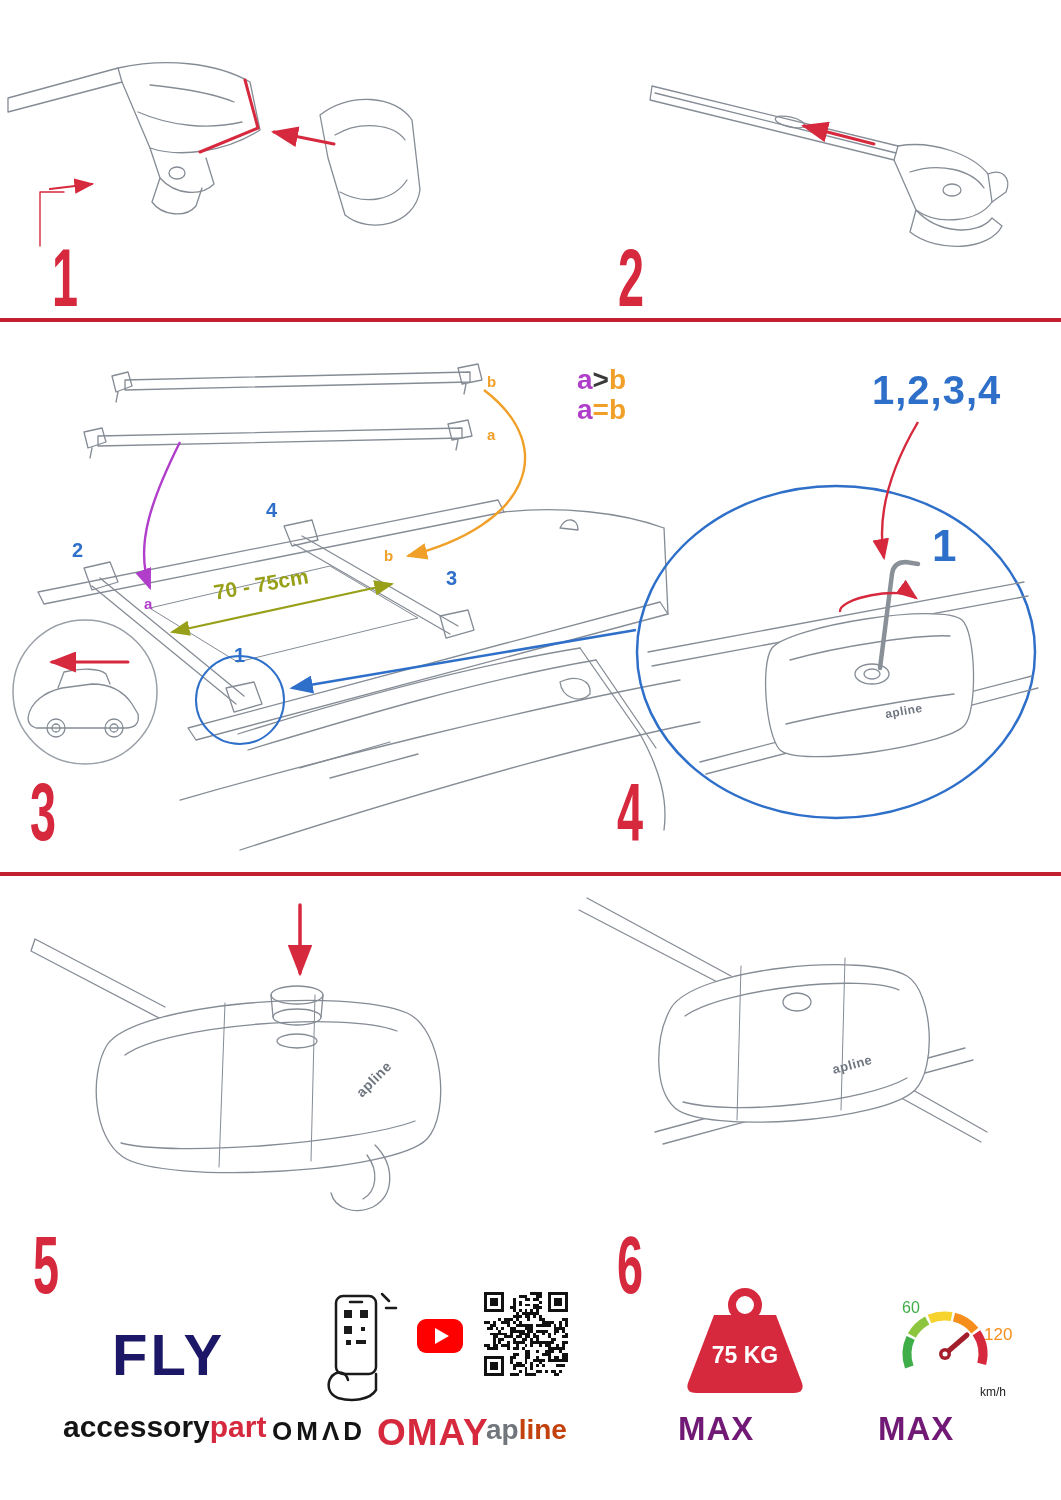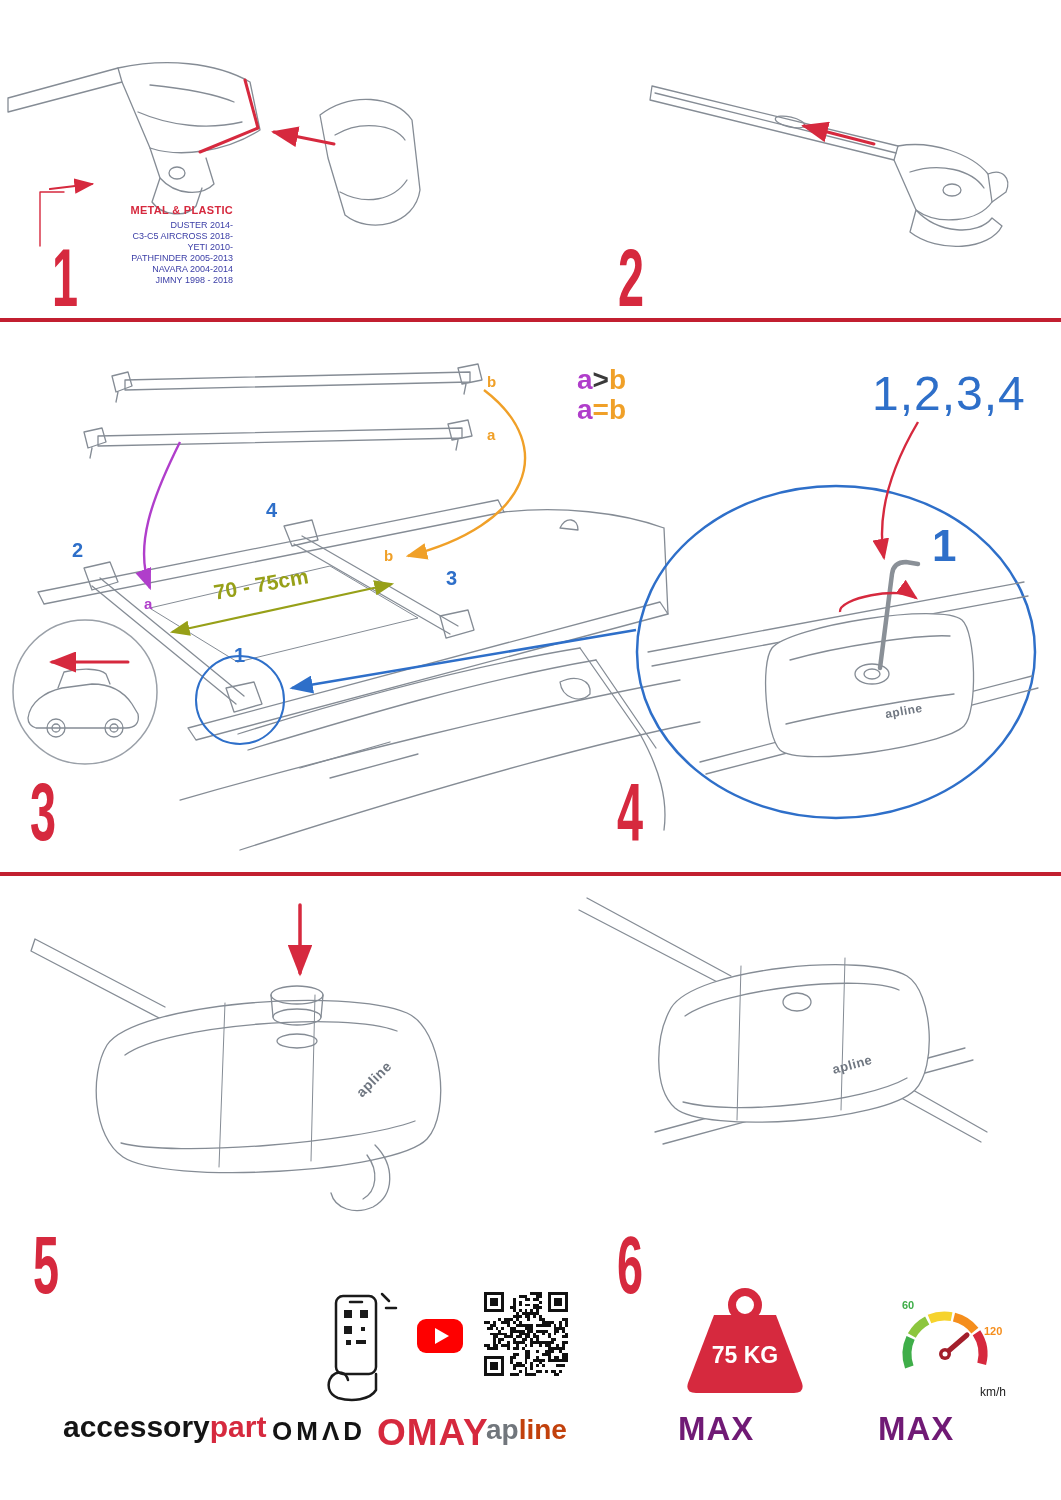--- a/index.html
+++ b/index.html
@@ -9,36 +9,36 @@
   .stepnum{font-weight:700;color:#d6293e;font-size:60px;transform:scale(.78,1.35);transform-origin:left top;}
   .divider{position:absolute;left:0;width:1061px;height:4px;background:#c21f30;}
   .models-block{position:absolute;left:70px;top:204px;width:163px;text-align:right;}
   .models-title{color:#d6293e;font-weight:700;font-size:11px;letter-spacing:.3px;margin-bottom:4px;text-align:right;}
   .model-line{color:#3a3da6;font-size:9px;line-height:11px;}
   .lbl-orange{color:#f0a028;font-weight:700;font-size:15px;}
   .lbl-purple{color:#b03ecb;font-weight:700;font-size:15px;}
   .posnum{color:#2e6fc9;font-weight:700;font-size:20px;}
   .rule{font-size:28px;font-weight:700;}
   .rule .a{color:#b03ecb}.rule .b{color:#f0a028}.rule .op1{color:#3a3a3a}.rule .op2{color:#f0a028}
-  .seq{color:#2e6fc9;font-weight:400;font-size:48px;letter-spacing:1px;}
+  .seq{color:#2e6fc9;font-weight:700;font-size:40px;letter-spacing:1px;}
   .zoom-one{color:#2e6fc9;font-weight:700;font-size:44px;}
   .distance{color:#97a018;font-weight:700;font-size:21px;transform:rotate(-10deg);transform-origin:left top;}
   .onpart{color:#6f7680;font-weight:700;font-size:12px;letter-spacing:.5px;}
   .fly{color:#1c1766;font-weight:700;font-size:58px;letter-spacing:3px;}
   .acc{font-size:30px;font-weight:700;color:#141414;}
   .acc .part{color:#d6293e;}
   .omad{font-size:26px;font-weight:700;letter-spacing:4px;color:#141414;}
   .omay{font-size:37px;font-weight:700;color:#d6293e;letter-spacing:1px;}
   .apline{font-size:28px;font-weight:700;}
   .apline .ap{color:#71767c}.apline .line{color:#c2410c}
   .weight-label{color:#fff;font-weight:700;font-size:23px;text-align:center;width:134px;}
   .max{font-weight:700;font-size:33px;color:#701a75;width:134px;letter-spacing:1px;}
   .kmh{font-size:12px;color:#222;text-align:right;width:122px;}
-  .g60{color:#3fae49;font-size:11px;font-weight:700;}
-  .g120{color:#f58e1d;font-size:11px;font-weight:700;}
+  .g60{color:#3fae49;font-size:16px;font-weight:400;}
+  .g120{color:#f58e1d;font-size:17px;font-weight:400;}
   svg{position:absolute;overflow:visible;}
 </style>
 </head>
 <body>
 
 <div id="page">
 
   <svg style="left:0;top:40px" width="440" height="265" viewBox="0 0 440 265">
     <defs>
       <marker id="ar1" markerWidth="9" markerHeight="7" refX="8" refY="3.5" orient="auto">
@@ -56,29 +56,20 @@
       <path d="M335,95 C360,80 394,84 405,100 M340,152 C366,166 394,160 407,140"></path>
     </g>
     <g fill="none" stroke="#d6293e" stroke-linecap="round" stroke-linejoin="round">
       <path d="M245,40 L258,88 L200,112" stroke-width="3"></path>
       <line x1="334" y1="104" x2="274" y2="92" stroke-width="3" marker-end="url(#ar1)"></line>
       <line x1="50" y1="149" x2="92" y2="144" stroke-width="2.2" marker-end="url(#ar1)"></line>
       <path d="M64,152 L40,152 L40,206" stroke-width="1.4"></path>
     </g>
   </svg>
 
-  <div class="models-block">
-    <div class="models-title">METAL &amp; PLASTIC</div>
-    <div class="model-line">DUSTER 2014-</div>
-    <div class="model-line">C3-C5 AIRCROSS 2018-</div>
-    <div class="model-line">YETI 2010-</div>
-    <div class="model-line">PATHFINDER 2005-2013</div>
-    <div class="model-line">NAVARA 2004-2014</div>
-    <div class="model-line">JIMNY 1998 - 2018</div>
-  </div>
 
   <div class="t stepnum" style="left:52px;top:238px">1</div>
 
   <svg style="left:640px;top:50px" width="420" height="230" viewBox="0 0 420 230">
     <defs>
       <marker id="ar2" markerWidth="9" markerHeight="7" refX="8" refY="3.5" orient="auto">
           <path d="M0,0 L9,3.5 L0,7 Z" fill="#d6293e"></path>
         </marker>
     </defs>
     <g fill="none" stroke="#858c95" stroke-width="1.3" stroke-linecap="round" stroke-linejoin="round">
@@ -236,20 +227,21 @@
       <path d="M136,128 C160,88 330,72 372,96 C398,112 402,188 380,210 C348,242 170,254 140,228 C118,208 120,156 136,128 Z" fill="#fff"></path>
       <path d="M150,136 C190,108 330,94 364,110 M148,222 C200,236 330,222 372,198"></path>
       <ellipse cx="262" cy="122" rx="14" ry="9"></ellipse>
       <path d="M206,86 L202,240 M310,78 L306,230" stroke-width="1"></path>
     </g>
   </svg>
   <div class="t onpart" style="left:832px;top:1058px;transform:rotate(-15deg);font-size:13px">apline</div>
 
   <div class="t stepnum" style="left:617px;top:1225px">6</div>
 
+  <div class="t fly" style="left:112px;top:1326px">FLY</div>
   <div class="t acc" style="left:63px;top:1412px"><span>accessory</span><span class="part">part</span></div>
 
   <svg style="left:312px;top:1290px" width="90" height="112" viewBox="0 0 90 112">
     <g fill="none" stroke="#1a1a1a" stroke-width="2.5" stroke-linecap="round" stroke-linejoin="round">
       <rect x="24" y="6" width="40" height="78" rx="7" fill="#fff"></rect>
       <path d="M38,12 L50,12"></path>
       <path d="M20,86 C14,94 16,104 26,108 C40,112 58,110 64,100 L64,84"></path>
       <path d="M20,86 C26,80 34,82 36,90"></path>
       <path d="M70,4 L77,11 M74,18 L84,18"></path>
     </g>

